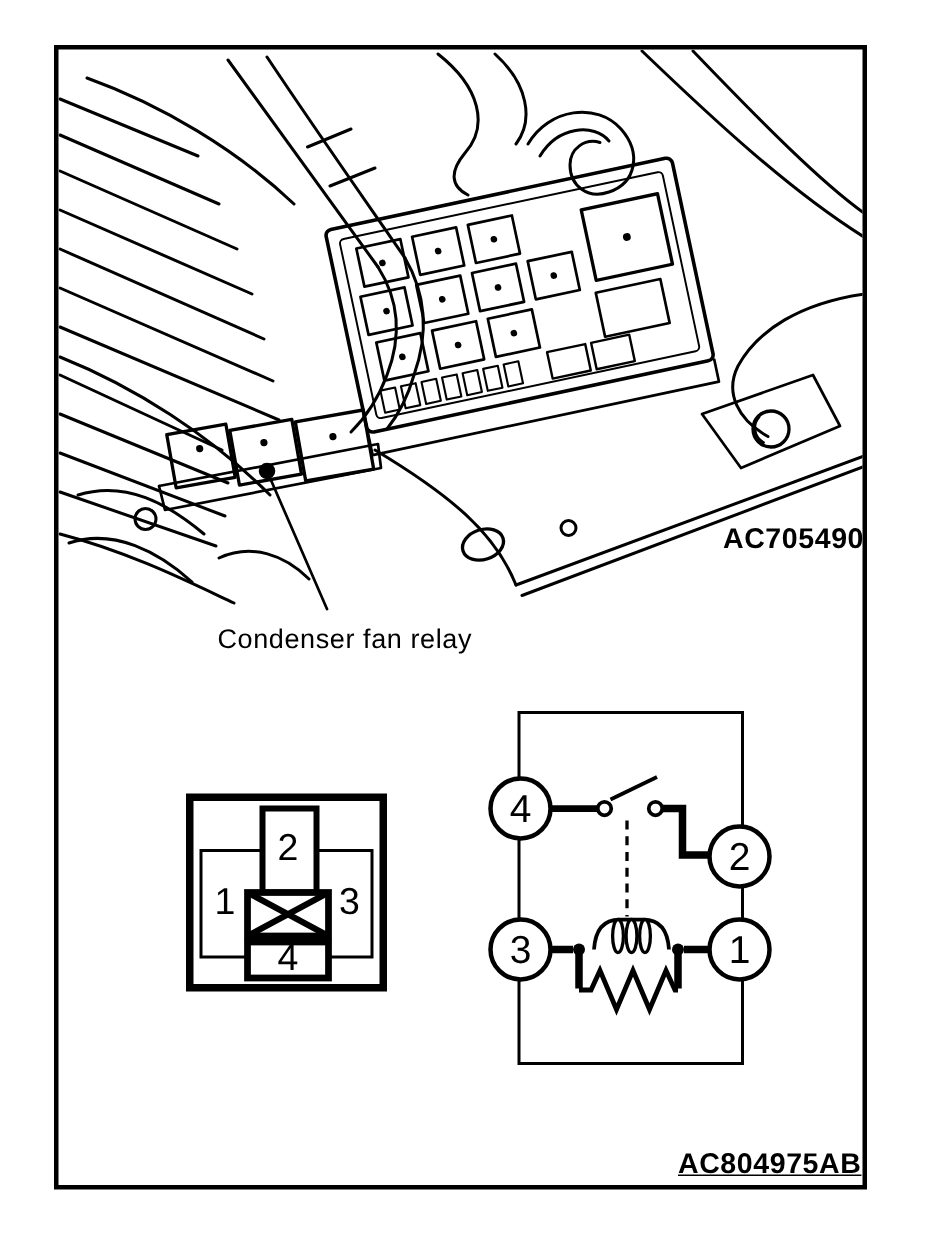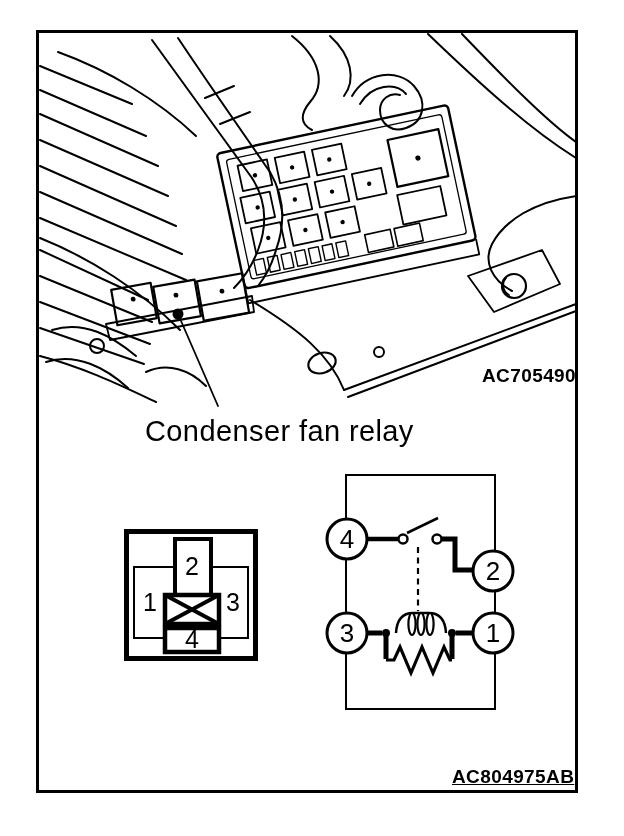--- a/index.html
+++ b/index.html
@@ -3,23 +3,23 @@
 <meta charset="utf-8">
 <style>
   html,body{margin:0;padding:0;}
   body{
     width:624px;height:836px;position:relative;background:#ffffff;
     font-family:"Liberation Sans", sans-serif;color:#000;
     overflow:hidden;
   }
   svg.art{position:absolute;left:0;top:0;width:624px;height:836px;}
   .txt{position:absolute;white-space:nowrap;line-height:1;color:#000;}
-  .callout{left:145px;top:417px;font-size:29px;letter-spacing:.4px;}
+  .callout{left:145px;top:417px;font-size:18px;letter-spacing:.4px;}
   .figcode{font-weight:bold;font-size:19px;letter-spacing:.4px;}
-  .code-top{left:482px;top:366px;text-align:center;}
+  .code-top{left:482px;top:350px;text-align:center;}
   .code-bottom{left:452px;top:767px;text-decoration:underline;}
   .pin-digit{font-size:25px;transform:translate(-50%,-50%);}
   .sch-digit{font-size:26px;transform:translate(-50%,-50%);}
 </style>
 </head>
 <body>
 
 <svg class="art" viewBox="0 0 624 836">
   <defs>
     <clipPath id="frameclip">

